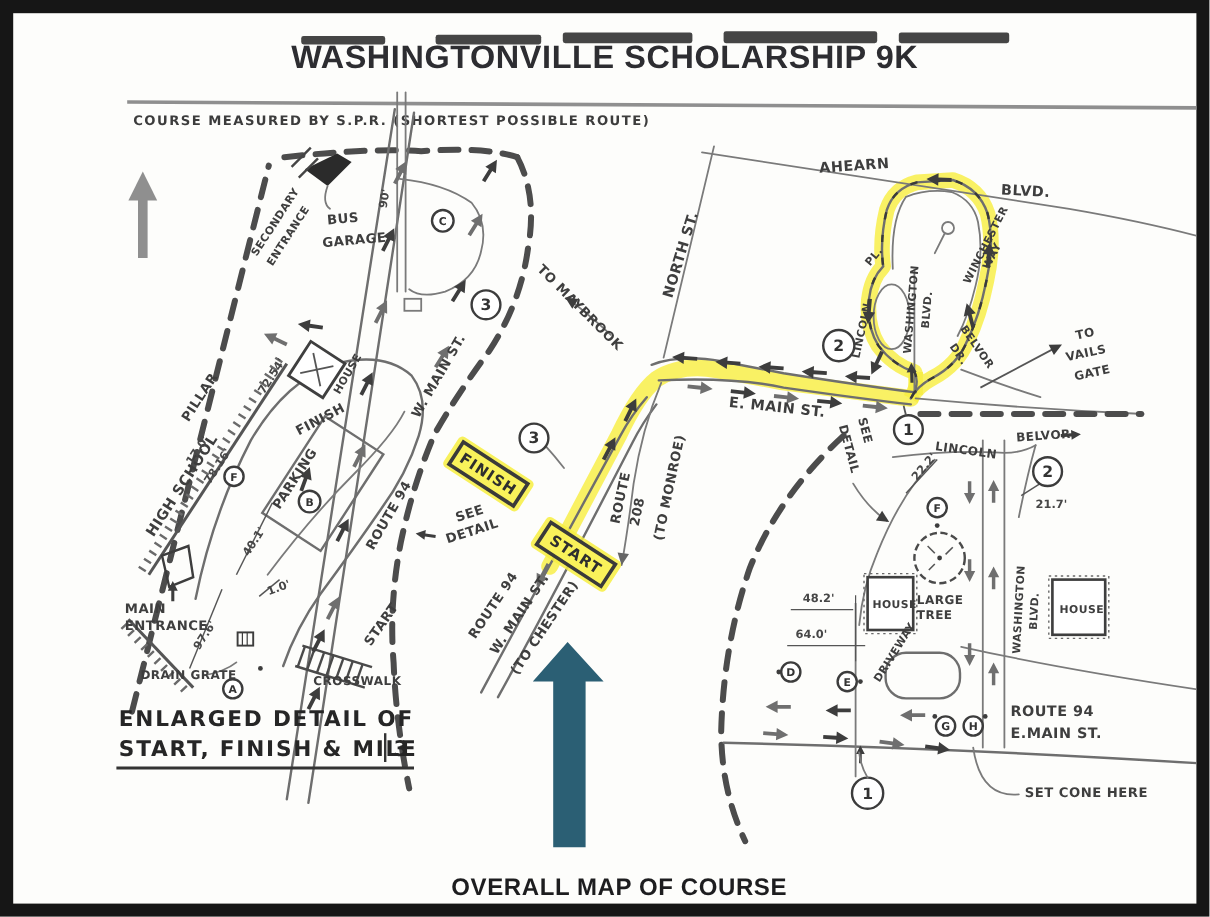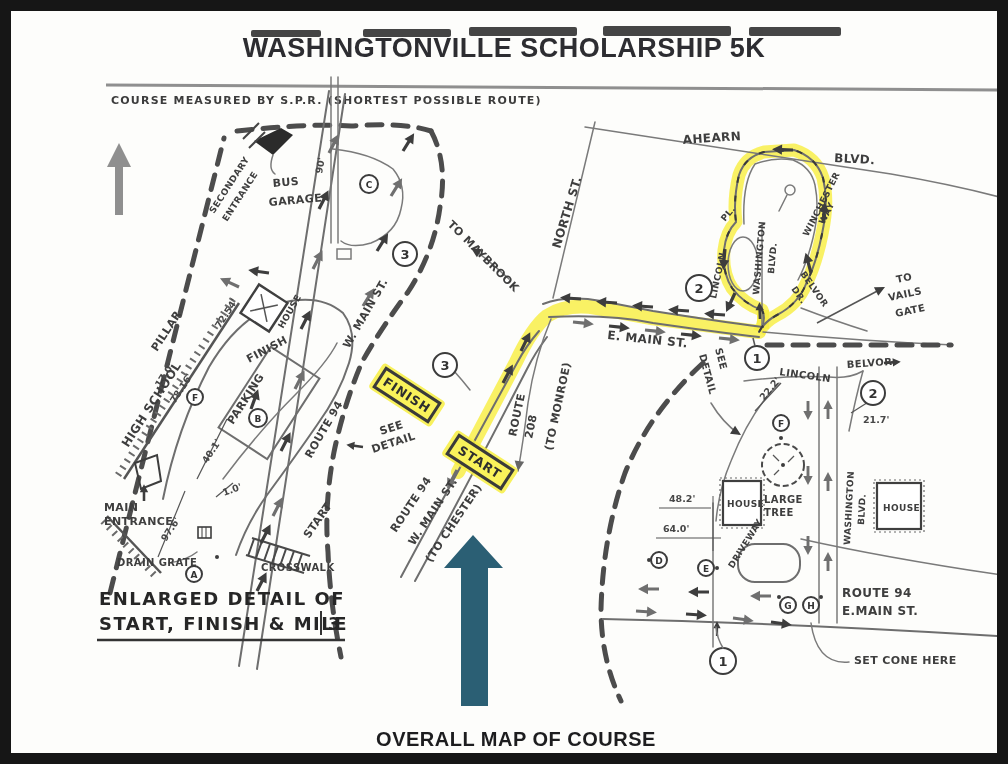--- a/index.html
+++ b/index.html
@@ -408,15 +408,15 @@
         </g>
     <circle cx="768" cy="586" r="2" fill="#3d3d3d"></circle>
     <circle cx="810" cy="586" r="2" fill="#3d3d3d"></circle>
     <path class="roadthin" d="M712,637 Q706,627 705,616"></path>
   </g>
 
   <polygon points="462,524 433,557 450,557 450,695 477,695 477,557 492,557" fill="#2b5f74"></polygon>
   <text class="printcap" x="505" y="735">OVERALL MAP OF COURSE</text>
 </svg>
 
-<h1 class="title">WASHINGTONVILLE SCHOLARSHIP 5K</h1>
+<h1 class="title">WASHINGTONVILLE SCHOLARSHIP 9K</h1>
 
 </div>
 
 </body></html>

